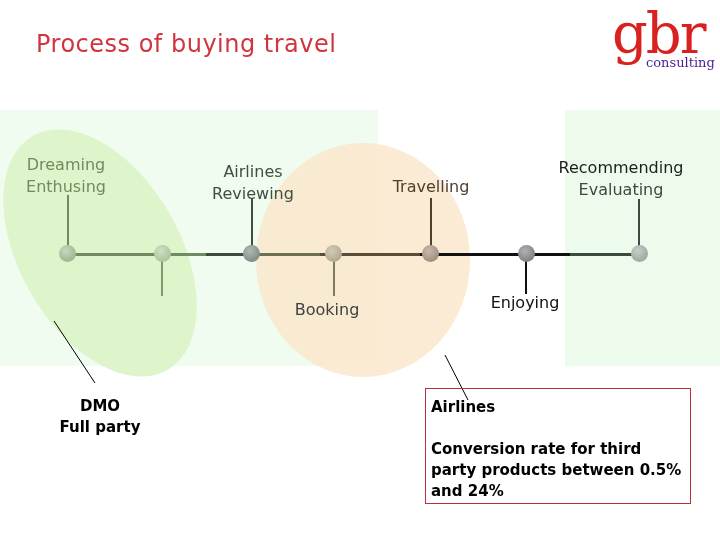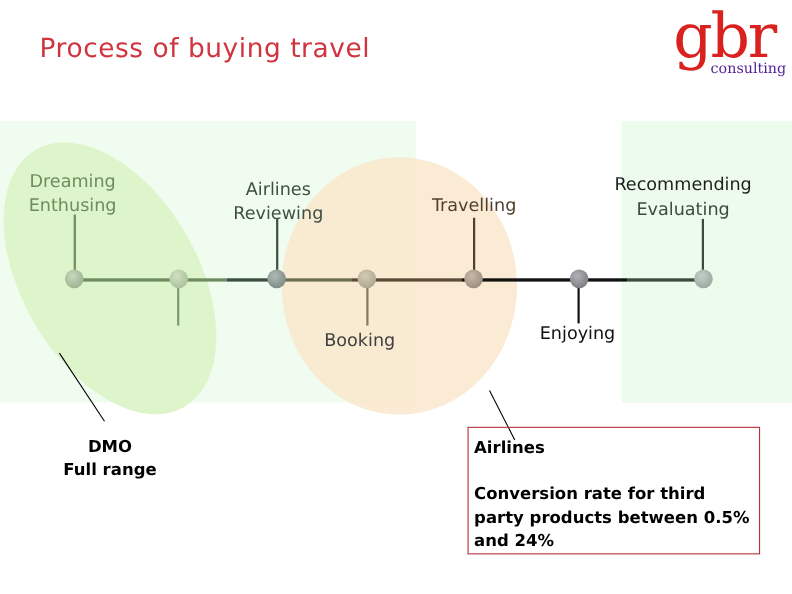--- a/index.html
+++ b/index.html
@@ -83,19 +83,19 @@
   <div style="color:#3c4b40;">Evaluating</div>
 </div>
 
 <svg class="abs" style="left:0;top:0;" width="720" height="540">
   <line x1="54" y1="321" x2="95" y2="383" stroke="#000" stroke-width="1"></line>
   <line x1="445" y1="355" x2="468" y2="400" stroke="#000" stroke-width="1"></line>
 </svg>
 
 <div class="abs dmo">
   <div>DMO</div>
-  <div>Full range</div>
+  <div>Full party</div>
 </div>
 
 <div class="abs box" style="top:388px;height:116px;">
   <div class="airlines">Airlines</div>
   <div>Conversion rate for third party products  between 0.5% and 24%</div>
 </div>
 
 </body></html>

